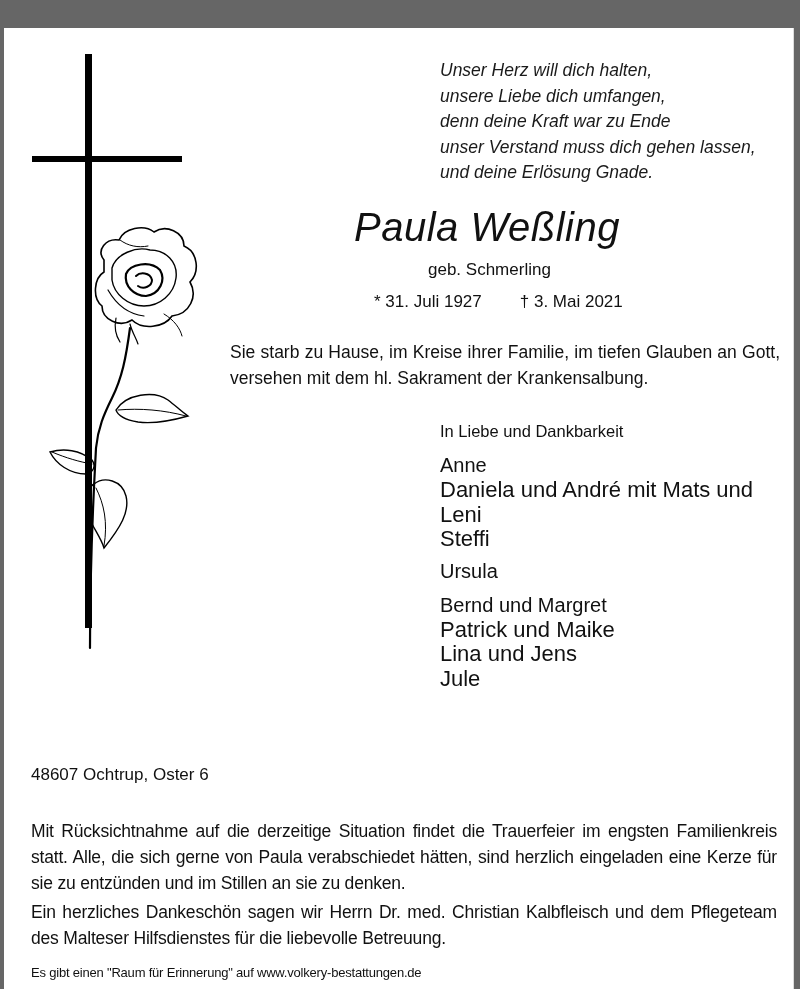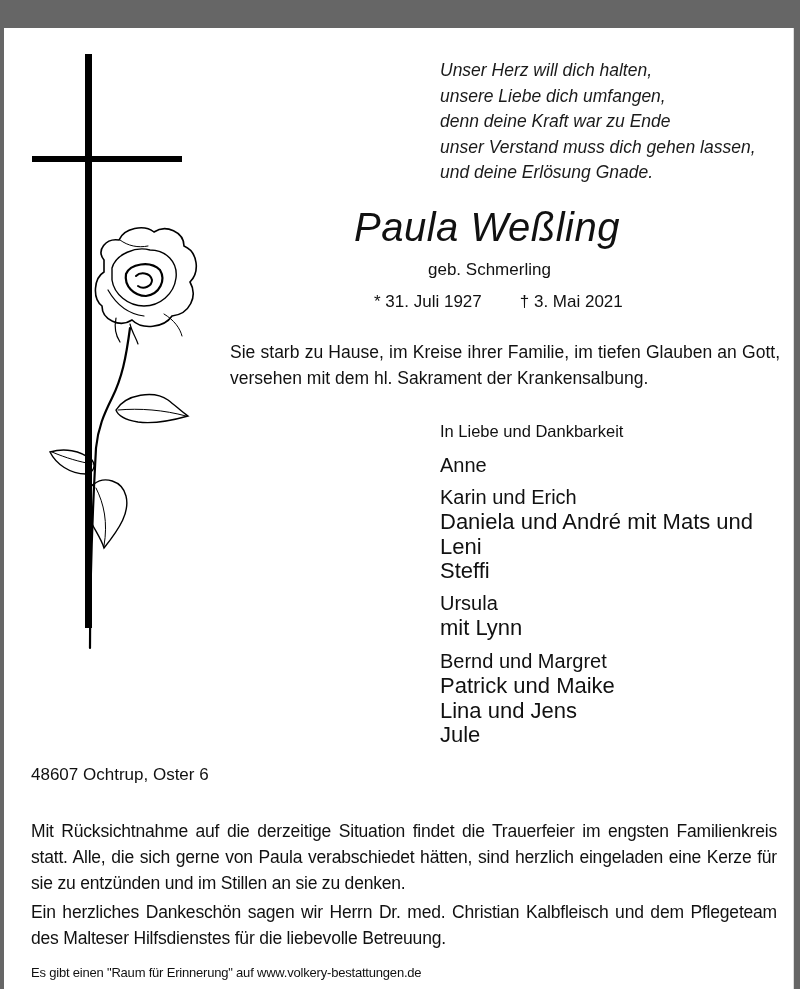--- a/index.html
+++ b/index.html
@@ -114,26 +114,24 @@
     <span>* 31. Juli 1927</span><span class="gap"></span><span>† 3. Mai 2021</span>
   </div>
 
   <div class="death-text">Sie starb zu Hause, im Kreise ihrer Familie, im tiefen Glauben an Gott, versehen mit dem hl. Sakrament der Krankensalbung.</div>
 
   <div class="mourners">
     <div class="intro">In Liebe und Dankbarkeit</div>
 
     <div class="primary first">Anne</div>
 
-    <div class="primary">Karin und Erich</div>
     <div class="secondary">Daniela und André mit Mats und Leni</div>
     <div class="secondary">Steffi</div>
 
     <div class="primary">Ursula</div>
-    <div class="secondary">mit Lynn</div>
 
     <div class="primary" style="margin-top:8px">Bernd und Margret</div>
 
     <div class="secondary">Patrick und Maike</div>
     <div class="secondary">Lina und Jens</div>
     <div class="secondary">Jule</div>
   </div>
 
   <div class="abs address">48607 Ochtrup, Oster 6</div>
 

